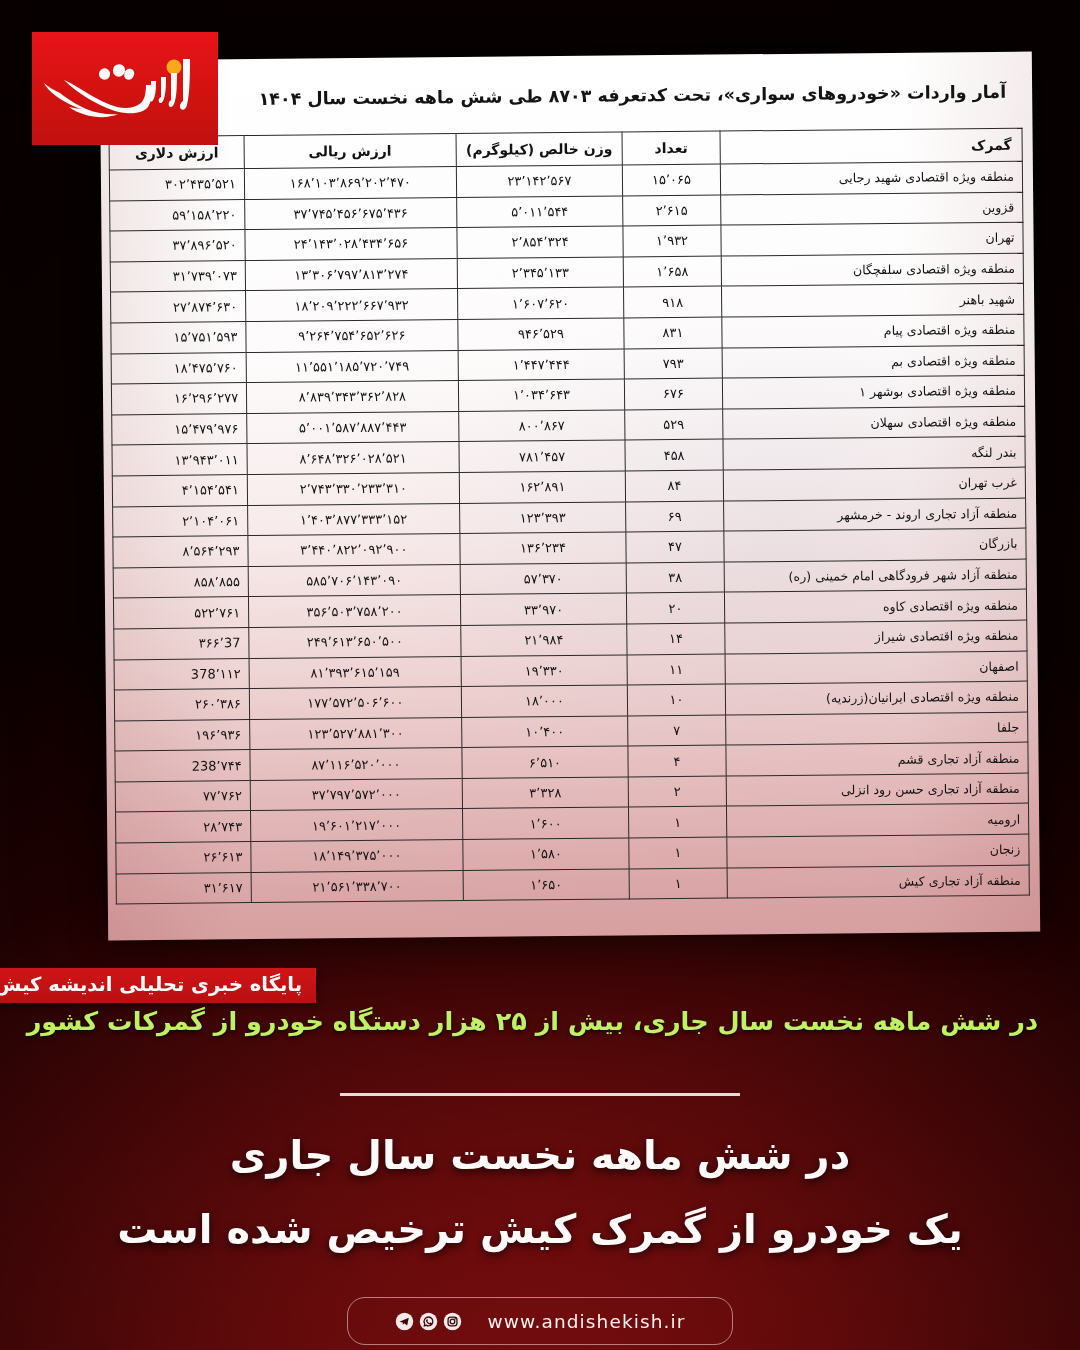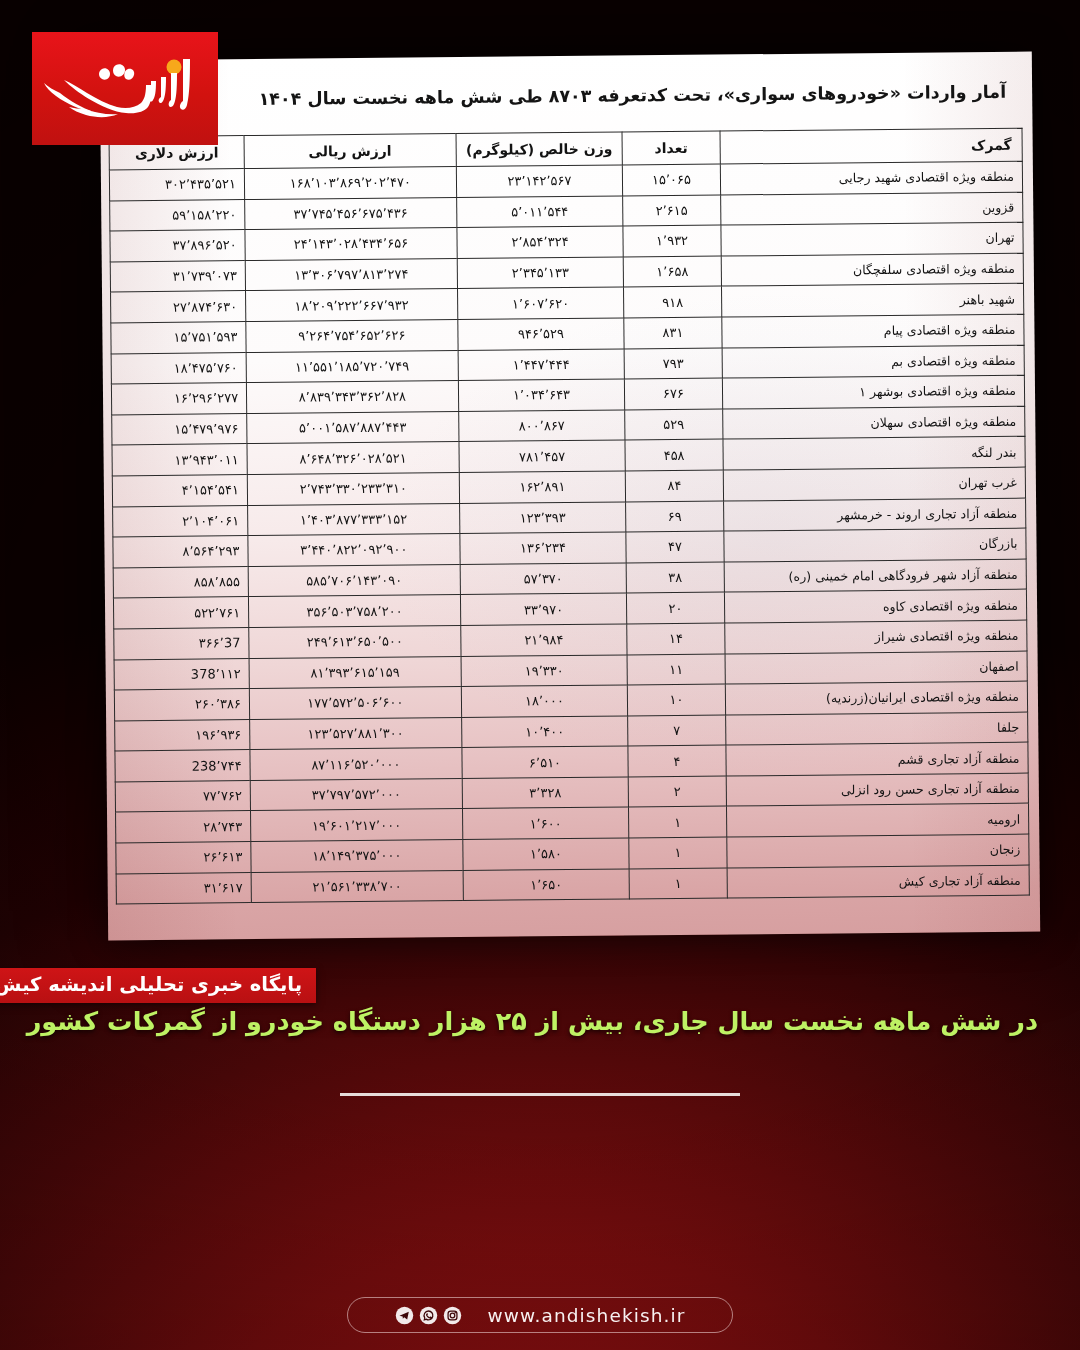--- a/index.html
+++ b/index.html
@@ -115,21 +115,21 @@
     position:absolute;right:42px;left:42px;top:1118px;z-index:7;
     text-align:center;color:#fdfafa;
     font-size:40px;font-weight:bold;line-height:1.85;
     letter-spacing:-.5px;
     text-shadow:0 3px 8px rgba(0,0,0,.7);
   }
   #headline div{white-space:nowrap;}
 
   
   #footer{
-    position:absolute;left:347px;top:1297px;width:386px;height:36px;z-index:7;
+    position:absolute;left:347px;top:1297px;width:386px;height:48px;z-index:7;
     border:1.6px solid rgba(245,225,225,.55);
     border-radius:18px;
     display:flex;align-items:center;justify-content:center;gap:0;
     direction:ltr;
   }
   #socials{display:flex;align-items:center;gap:5px;margin-right:26px;}
   .sico{width:19px;height:19px;display:block;}
   #url{
     color:#f7f1f1;font-size:18.5px;letter-spacing:1.1px;
     font-family:"DejaVu Sans","Liberation Sans",sans-serif;
@@ -350,20 +350,22 @@
 
 <div id="badge">پایگاه خبری تحلیلی اندیشه کیش</div>
 
 <div id="deck">
   <div>در شش ماهه نخست سال جاری، بیش از ۲۵ هزار دستگاه خودرو از گمرکات کشور</div>
 </div>
 
 <div id="rule"></div>
 
 <div id="headline">
+  <div>در شش ماهه نخست سال جاری</div>
+  <div>یک خودرو از گمرک کیش ترخیص شده است</div>
 </div>
 
 <div id="footer">
   <div id="socials">
     <svg class="sico" viewBox="0 0 24 24">
       <circle cx="12" cy="12" r="11" fill="#f2eaea"></circle>
       <path d="M5.6 12.2 17.4 7.3 15.4 17.2 11.6 14.3 9.9 16.1 9.7 13.4z" fill="#3d0709"></path>
     </svg>
     <svg class="sico" viewBox="0 0 24 24">
       <circle cx="12" cy="12" r="11" fill="#f2eaea"></circle>

